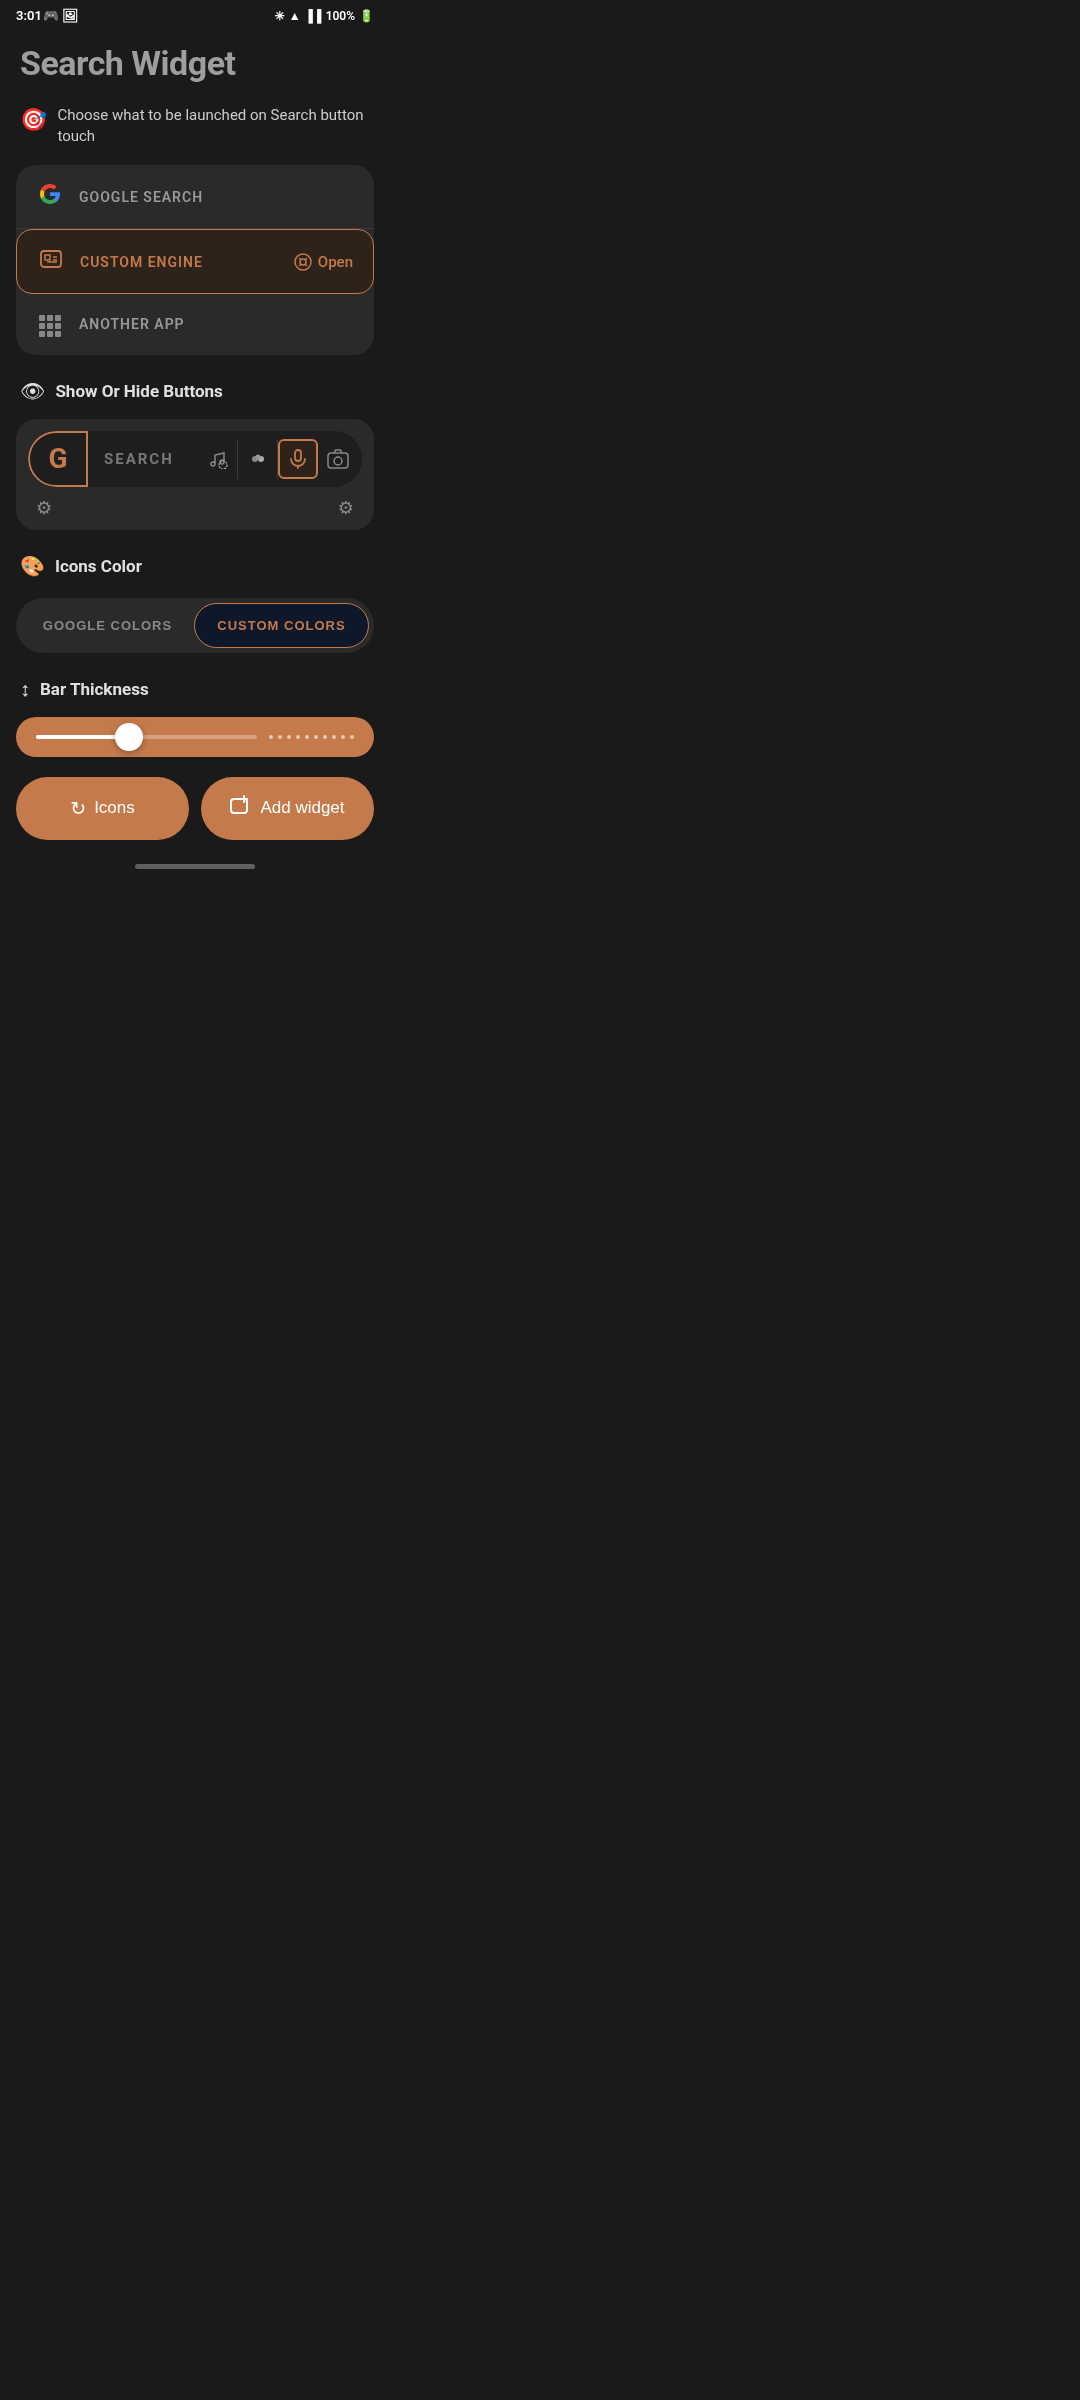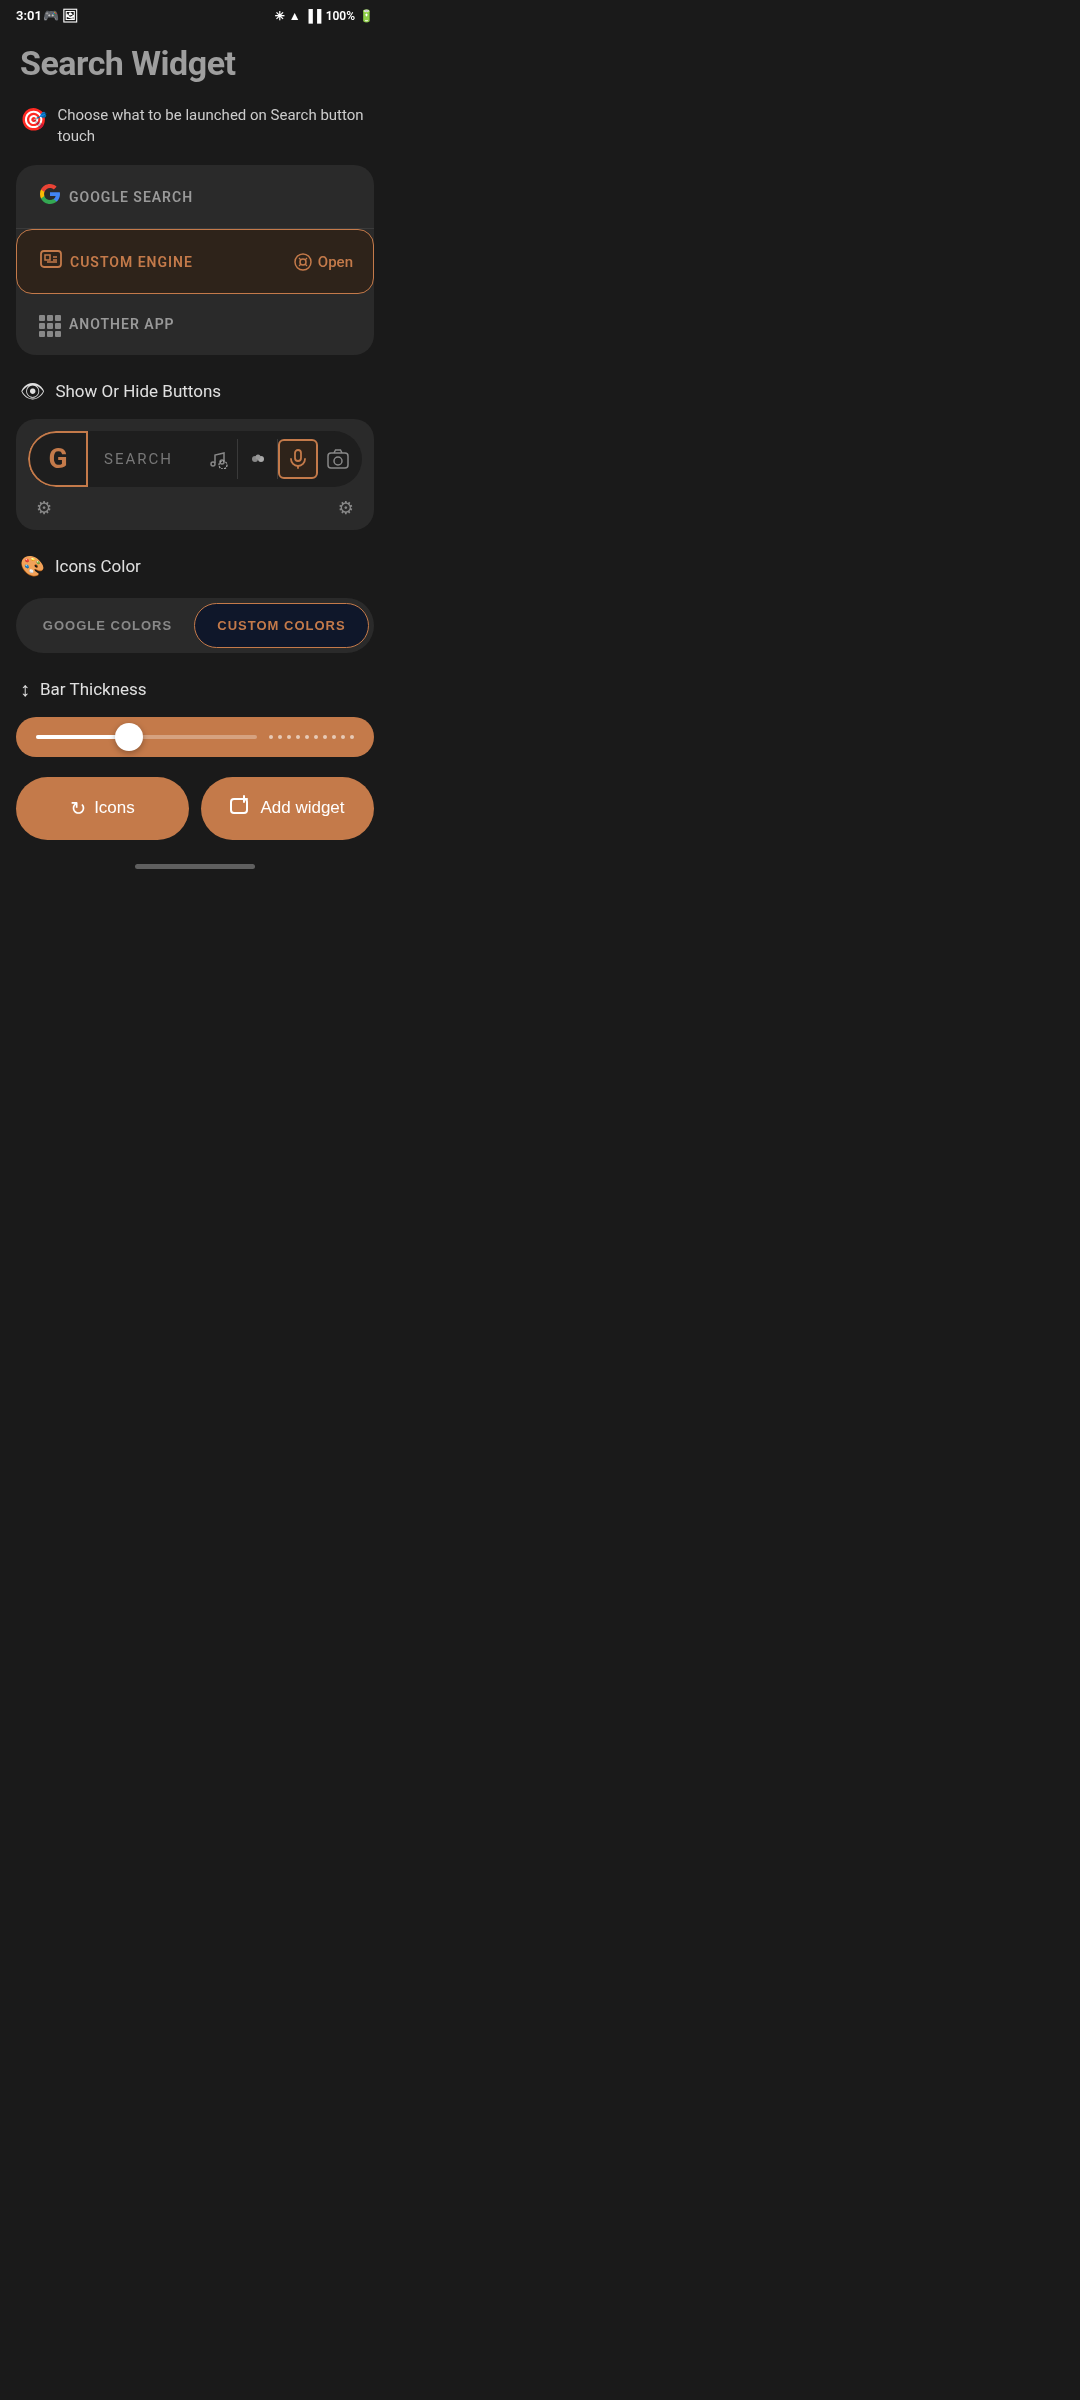--- a/index.html
+++ b/index.html
@@ -61,21 +61,21 @@
     .card {
       background: #2a2a2a;
       border-radius: 20px;
       margin: 8px 16px;
       overflow: hidden;
     }
 
     .option-row {
       display: flex;
       align-items: center;
-      gap: 5px;
+      gap: 15px;
       padding: 18px 20px;
       border-bottom: 1px solid #3a3a3a;
       cursor: pointer;
     }
 
     .option-row:last-child {
       border-bottom: none;
     }
 
     .option-icon {
@@ -125,21 +125,21 @@
       gap: 10px;
       padding: 16px 20px 8px;
     }
 
     .section-icon {
       font-size: 20px;
     }
 
     .section-label {
       font-size: 17px;
-      font-weight: 400;
+      font-weight: 700;
       color: #e0e0e0;
       text-align: right;
     }
 
     .widget-preview-card {
       background: #2a2a2a;
       border-radius: 20px;
       margin: 8px 16px;
       padding: 12px 12px 8px;
     }
@@ -174,20 +174,21 @@
       font-style: normal;
     }
 
     .search-text {
       flex: 1;
       font-size: 15px;
       letter-spacing: 2px;
       color: #777;
       padding-left: 16px;
       text-transform: uppercase;
+      font-weight: bold;
     }
 
     .icon-btn-preview {
       width: 40px;
       height: 40px;
       display: flex;
       align-items: center;
       justify-content: center;
       border-right: 1px solid #3a3a3a;
       font-size: 18px;

